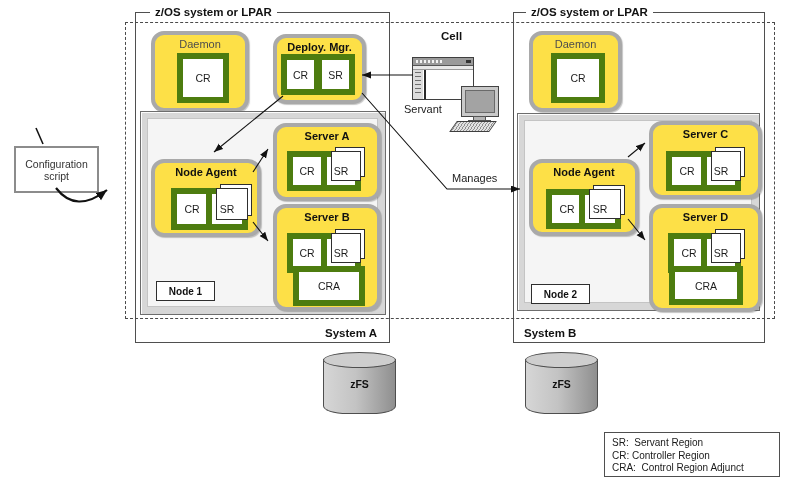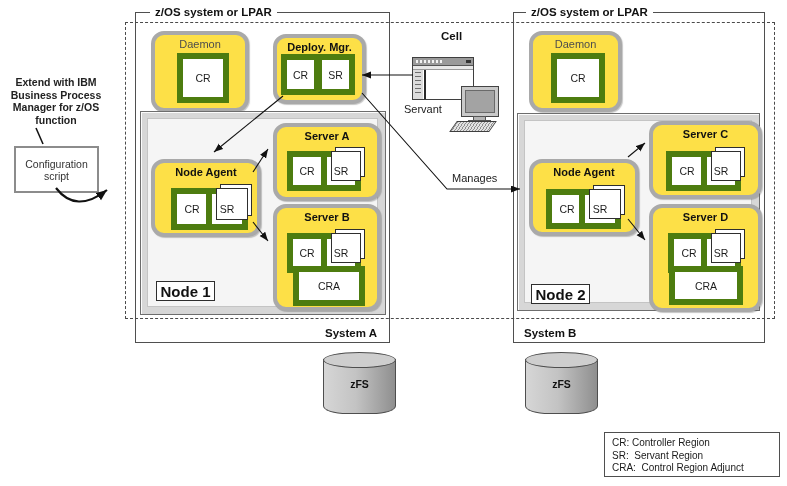--- a/index.html
+++ b/index.html
@@ -32,21 +32,21 @@
   .cr{position:absolute;background:#fff;border:6px solid #4d7c0f;display:flex;
     align-items:center;justify-content:center;font-size:10.5px;color:#1c1c1c;}
   .stack{z-index:0;}
   .stack::before,.stack::after{content:"";position:absolute;left:-1px;top:-1px;
     width:100%;height:100%;border:1px solid #2e2e2e;background:#fff;z-index:-1;}
   .stack::before{transform:translate(9px,-9px);}
   .stack::after{transform:translate(5px,-5px);}
   .stack span{position:relative;z-index:1;}
   
   .node-tag{position:absolute;background:#fff;border:1.5px solid #2e2e2e;display:flex;
-    align-items:center;justify-content:center;font-weight:bold;font-size:15px;}
+    align-items:center;justify-content:center;font-weight:bold;font-size:10px;}
   
   .note{position:absolute;left:0;top:76px;width:112px;text-align:center;
     font-weight:bold;font-size:10.5px;line-height:12.5px;color:#222;}
   .config-box{position:absolute;left:14px;top:146px;width:81px;height:43px;
     border:2px solid #8c8c8c;background:#fff;display:flex;flex-direction:column;
     align-items:center;justify-content:center;font-size:10.5px;line-height:12px;color:#333;}
   
   .bwin{position:absolute;left:412px;top:57px;width:60px;height:41px;background:#fff;
     border:1px solid #3f3f3f;z-index:20;}
   .btitle{position:absolute;left:0;top:0;right:0;height:7px;background:#9a9a9a;
@@ -87,26 +87,20 @@
     border:1.5px solid #4f4f4f;padding:4px 7px;box-sizing:border-box;}
   .legend div{font-size:10px;line-height:12.5px;white-space:pre;color:#1a1a1a;}
   
   #wires{position:absolute;left:0;top:0;z-index:50;pointer-events:none;}
 </style>
 </head>
 <body>
 
 <div id="canvas">
 
-  <div class="note">
-    <div>Extend with IBM</div>
-    <div>Business Process</div>
-    <div>Manager for z/OS</div>
-    <div>function</div>
-  </div>
   <div class="config-box">
     <div>Configuration</div>
     <div>script</div>
   </div>
 
   <div class="sysbox" style="left:135px;top:12px;width:253px;height:329px;">
     <span class="lpar-label" style="left:14px;">z/OS system or LPAR</span>
 
     <div class="round" style="left:15px;top:18px;width:90px;height:73px;">
       <div class="rtitle gray-t">Daemon</div>
@@ -252,22 +246,22 @@
     <div class="zfs-top"></div>
     <div class="zfs-label">zFS</div>
   </div>
   <div class="zfs" style="left:525px;top:352px;">
     <div class="zfs-body"></div>
     <div class="zfs-top"></div>
     <div class="zfs-label">zFS</div>
   </div>
 
   <div class="legend">
+    <div>SR:  Servant Region</div>
     <div>CR: Controller Region</div>
-    <div>SR:  Servant Region</div>
     <div>CRA:  Control Region Adjunct</div>
   </div>
 
   <svg id="wires" width="787" height="486" viewBox="0 0 787 486">
     <defs>
       <marker id="ah" markerUnits="userSpaceOnUse" markerWidth="10" markerHeight="8" refX="9" refY="3.5" orient="auto">
         <path d="M0,0 L9,3.5 L0,7 z" fill="#111"></path>
       </marker>
       <marker id="ah2" markerUnits="userSpaceOnUse" markerWidth="13" markerHeight="10" refX="11" refY="4.5" orient="auto">
         <path d="M0,0 L11,4.5 L0,9 z" fill="#111"></path>

